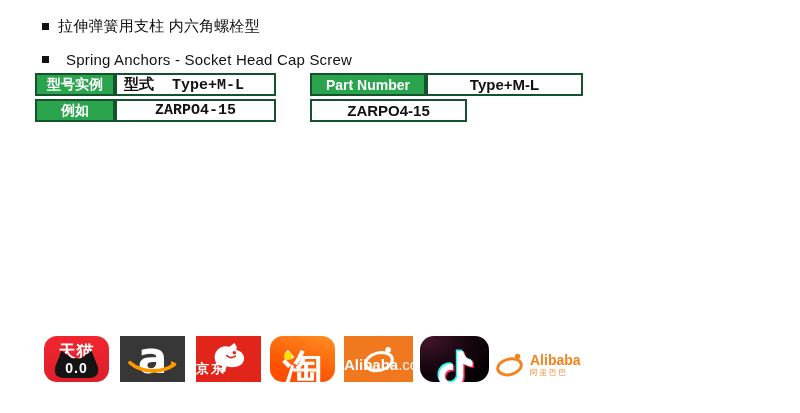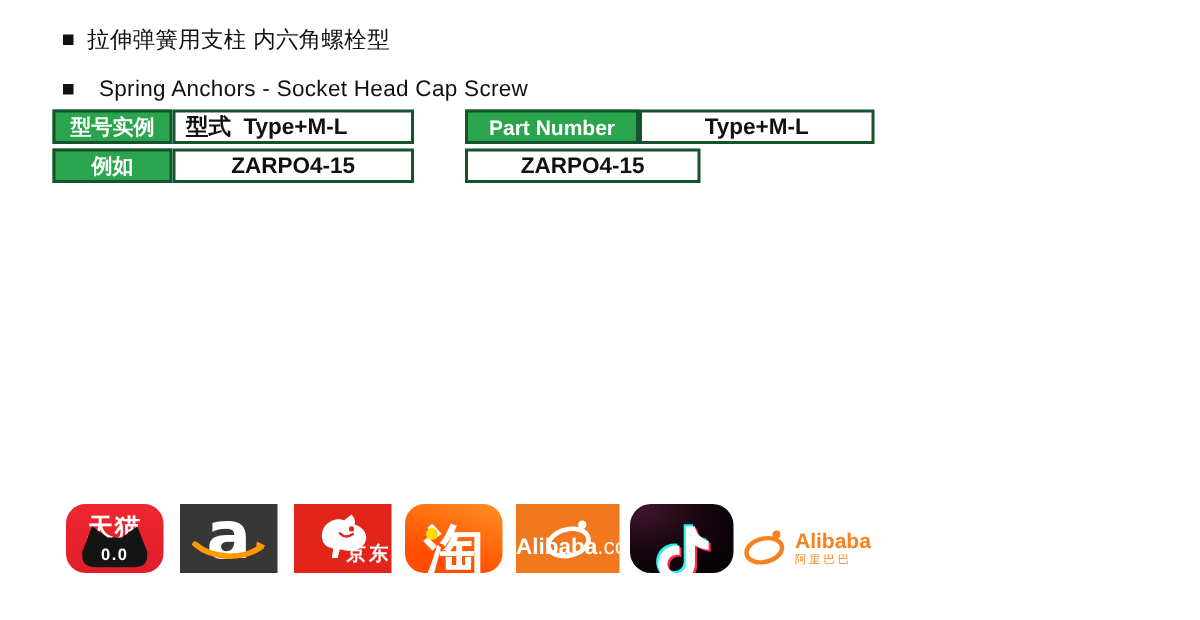--- a/index.html
+++ b/index.html
@@ -15,37 +15,37 @@
 
   
   .tbl{position:absolute;top:73px;}
   #table-cn{left:35px;}
   #table-en{left:310px;}
   .trow{display:flex;margin-bottom:3px;}
   .tc{box-sizing:border-box;height:23px;border:2px solid #14532d;display:flex;align-items:center;justify-content:center;white-space:pre;}
   .th{background:#2AA44D;color:#fff;font-weight:bold;font-size:14px;}
   .td{background:#fff;color:#111;font-weight:600;font-size:15px;}
   .td.leftal{justify-content:flex-start;padding-left:7px;}
-  .w80{width:80px;}.w161{width:161px;}.w116{width:116px;}.w157{width:157px;}
+  .w80{width:80px;}.w161{width:161px;font-family:Liberation Mono, monospace;}.w116{width:116px;}.w157{width:157px;}
 
   
   .tile{position:absolute;top:336px;width:65px;height:46px;overflow:hidden;}
   .rounded{border-radius:13px;}
   #tile-tmall{left:44px;background:linear-gradient(180deg,#F1262F,#DD1F2A);}
   .tm-title{color:#fff;font-weight:bold;font-size:17px;text-align:center;margin-top:4px;letter-spacing:1px;}
   .tm-cat{position:absolute;left:6px;bottom:2px;}
-  .tm-face{position:absolute;bottom:6px;width:100%;text-align:center;color:#fff;font-size:11px;font-weight:bold;letter-spacing:1px;}
+  .tm-face{position:absolute;bottom:6px;width:100%;text-align:center;color:#fff;font-size:14px;font-weight:bold;letter-spacing:1px;}
 
   #tile-amazon{left:120px;background:#373737;}
   .az-a{color:#fff;font-weight:bold;font-size:44px;line-height:42px;text-align:center;margin-top:1px;font-family:"DejaVu Sans",sans-serif;}
   .az-smile{position:absolute;left:7px;bottom:7px;}
 
   #tile-jd{left:196px;background:#E1251B;}
   .jd-dog{position:absolute;left:9px;top:5px;}
-  .jd-label{position:absolute;bottom:4px;width:100%;text-align:right;color:#fff;font-weight:bold;font-size:13px;letter-spacing:2px;}
+  .jd-label{position:absolute;bottom:4px;width:100%;text-align:left;color:#fff;font-weight:bold;font-size:13px;letter-spacing:2px;}
 
   #tile-taobao{left:270px;background:linear-gradient(200deg,#FF9022,#FF4E00 75%);}
   .tb-char{color:#fff;font-size:40px;font-weight:bold;text-align:center;line-height:66px;}
   .tb-dot{position:absolute;left:14px;top:16px;width:8px;height:8px;border-radius:50%;background:#FFDE00;}
 
   #tile-alibabacom{left:344px;background:#F0781E;width:69px;}
   .ac-mark{position:absolute;left:17px;top:9px;color:#fff;}
   .ac-text{position:absolute;bottom:9px;width:100%;text-align:center;color:#fff;font-size:15px;white-space:pre;}
   .ac-brand{font-weight:bold;}
   .ac-suffix{font-weight:normal;opacity:.92;}

